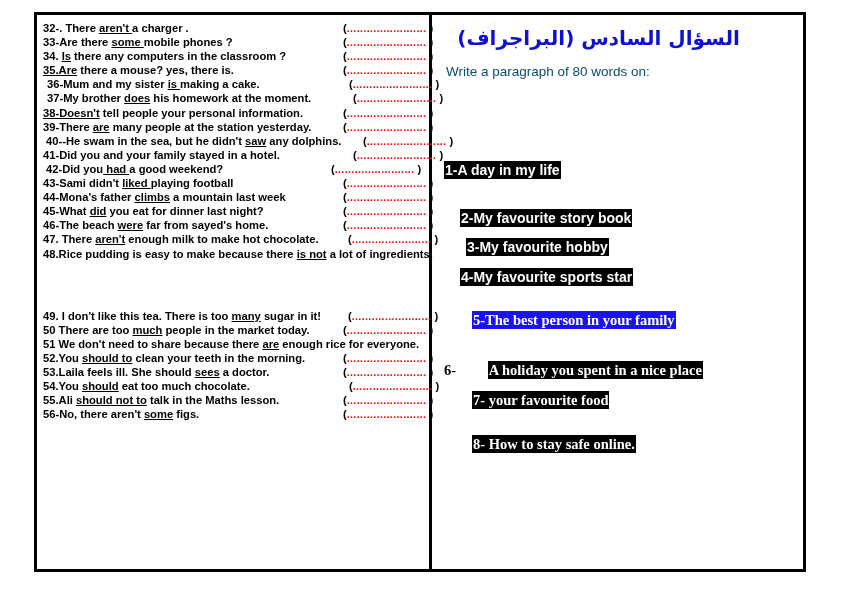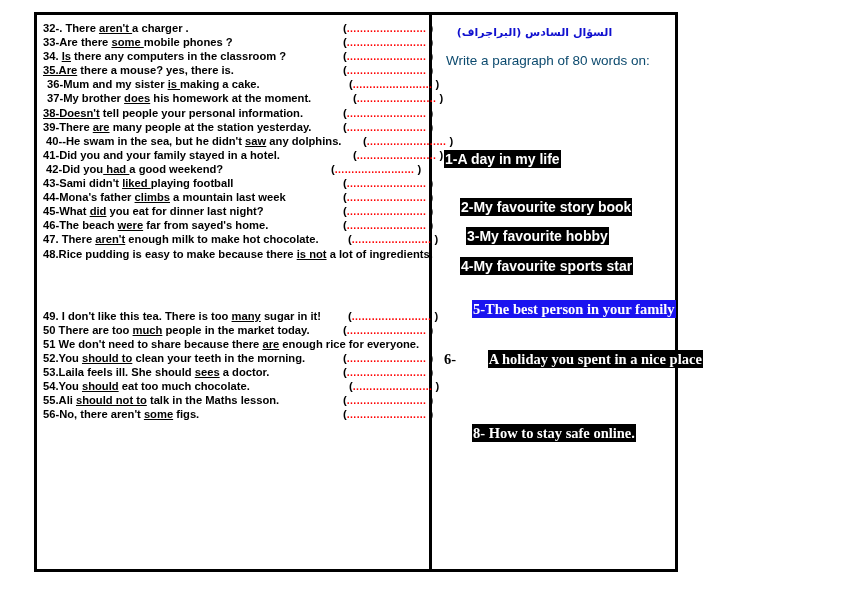--- a/index.html
+++ b/index.html
@@ -11,21 +11,21 @@
     width: 842px;
     height: 595px;
     overflow: hidden;
     font-family: "Liberation Sans", sans-serif;
   }
 
   .page {
     position: absolute;
     left: 34px;
     top: 12px;
-    width: 644px;
+    width: 772px;
     height: 560px;
     box-sizing: border-box;
     border: 3px solid #000000;
     background: #ffffff;
   }
   .page-shadow {
     position: absolute;
     left: 40px;
     top: 18px;
     width: 772px;
@@ -94,21 +94,21 @@
     flex: 1;
     box-sizing: border-box;
     padding: 8px 10px 0 12px;
     position: relative;
   }
 
   .arabic-title {
     text-align: center;
     color: #1010cf;
     font-weight: bold;
-    font-size: 11px;
+    font-size: 20px;
     direction: rtl;
     font-family: "DejaVu Sans", "Liberation Sans", sans-serif;
     margin: 3px 40px 0 0;
     letter-spacing: 0px;
   }
 
   .instruction {
     font-size: 13.5px;
     font-weight: normal;
     color: #0c4a6e;
@@ -265,18 +265,19 @@
     <div class="right-col">
       <div class="arabic-title">السؤال السادس (البراجراف)</div>
       <div class="instruction">Write a paragraph of 80 words on:</div>
       <div id="topic-list" style="position:relative; margin-top:4px; height:430px;">
           <div class="topic" style="position: absolute; top: 78px; left: 0px; white-space: nowrap;"><span class="topic-hl hl-black font-sans">1-A day in my life</span></div>
           <div class="topic" style="position: absolute; top: 126px; left: 16px; white-space: nowrap;"><span class="topic-hl hl-black font-sans">2-My favourite story book</span></div>
           <div class="topic" style="position: absolute; top: 155px; left: 22px; white-space: nowrap;"><span class="topic-hl hl-black font-sans">3-My favourite hobby</span></div>
           <div class="topic" style="position: absolute; top: 185px; left: 16px; white-space: nowrap;"><span class="topic-hl hl-black font-sans">4-My favourite sports star</span></div>
           <div class="topic" style="position: absolute; top: 228px; left: 0px; white-space: nowrap;"><span class="topic-hl hl-blue font-serif">5-The best person in your family</span></div>
           <div class="topic" style="position: absolute; top: 278px; left: 0px; white-space: nowrap;"><span class="prefix-plain">6- </span><span class="topic-hl hl-black font-serif">A holiday you spent in a nice place</span></div>
+          <div class="topic" style="position: absolute; top: 308px; left: 0px; white-space: nowrap;"><span class="topic-hl hl-black font-serif">7- your favourite food</span></div>
           <div class="topic" style="position: absolute; top: 352px; left: 0px; white-space: nowrap;"><span class="topic-hl hl-black font-serif">8- How to stay safe online.</span></div>
         </div>
     </div>
 
   </div>
 </div>
 
 </body></html>

